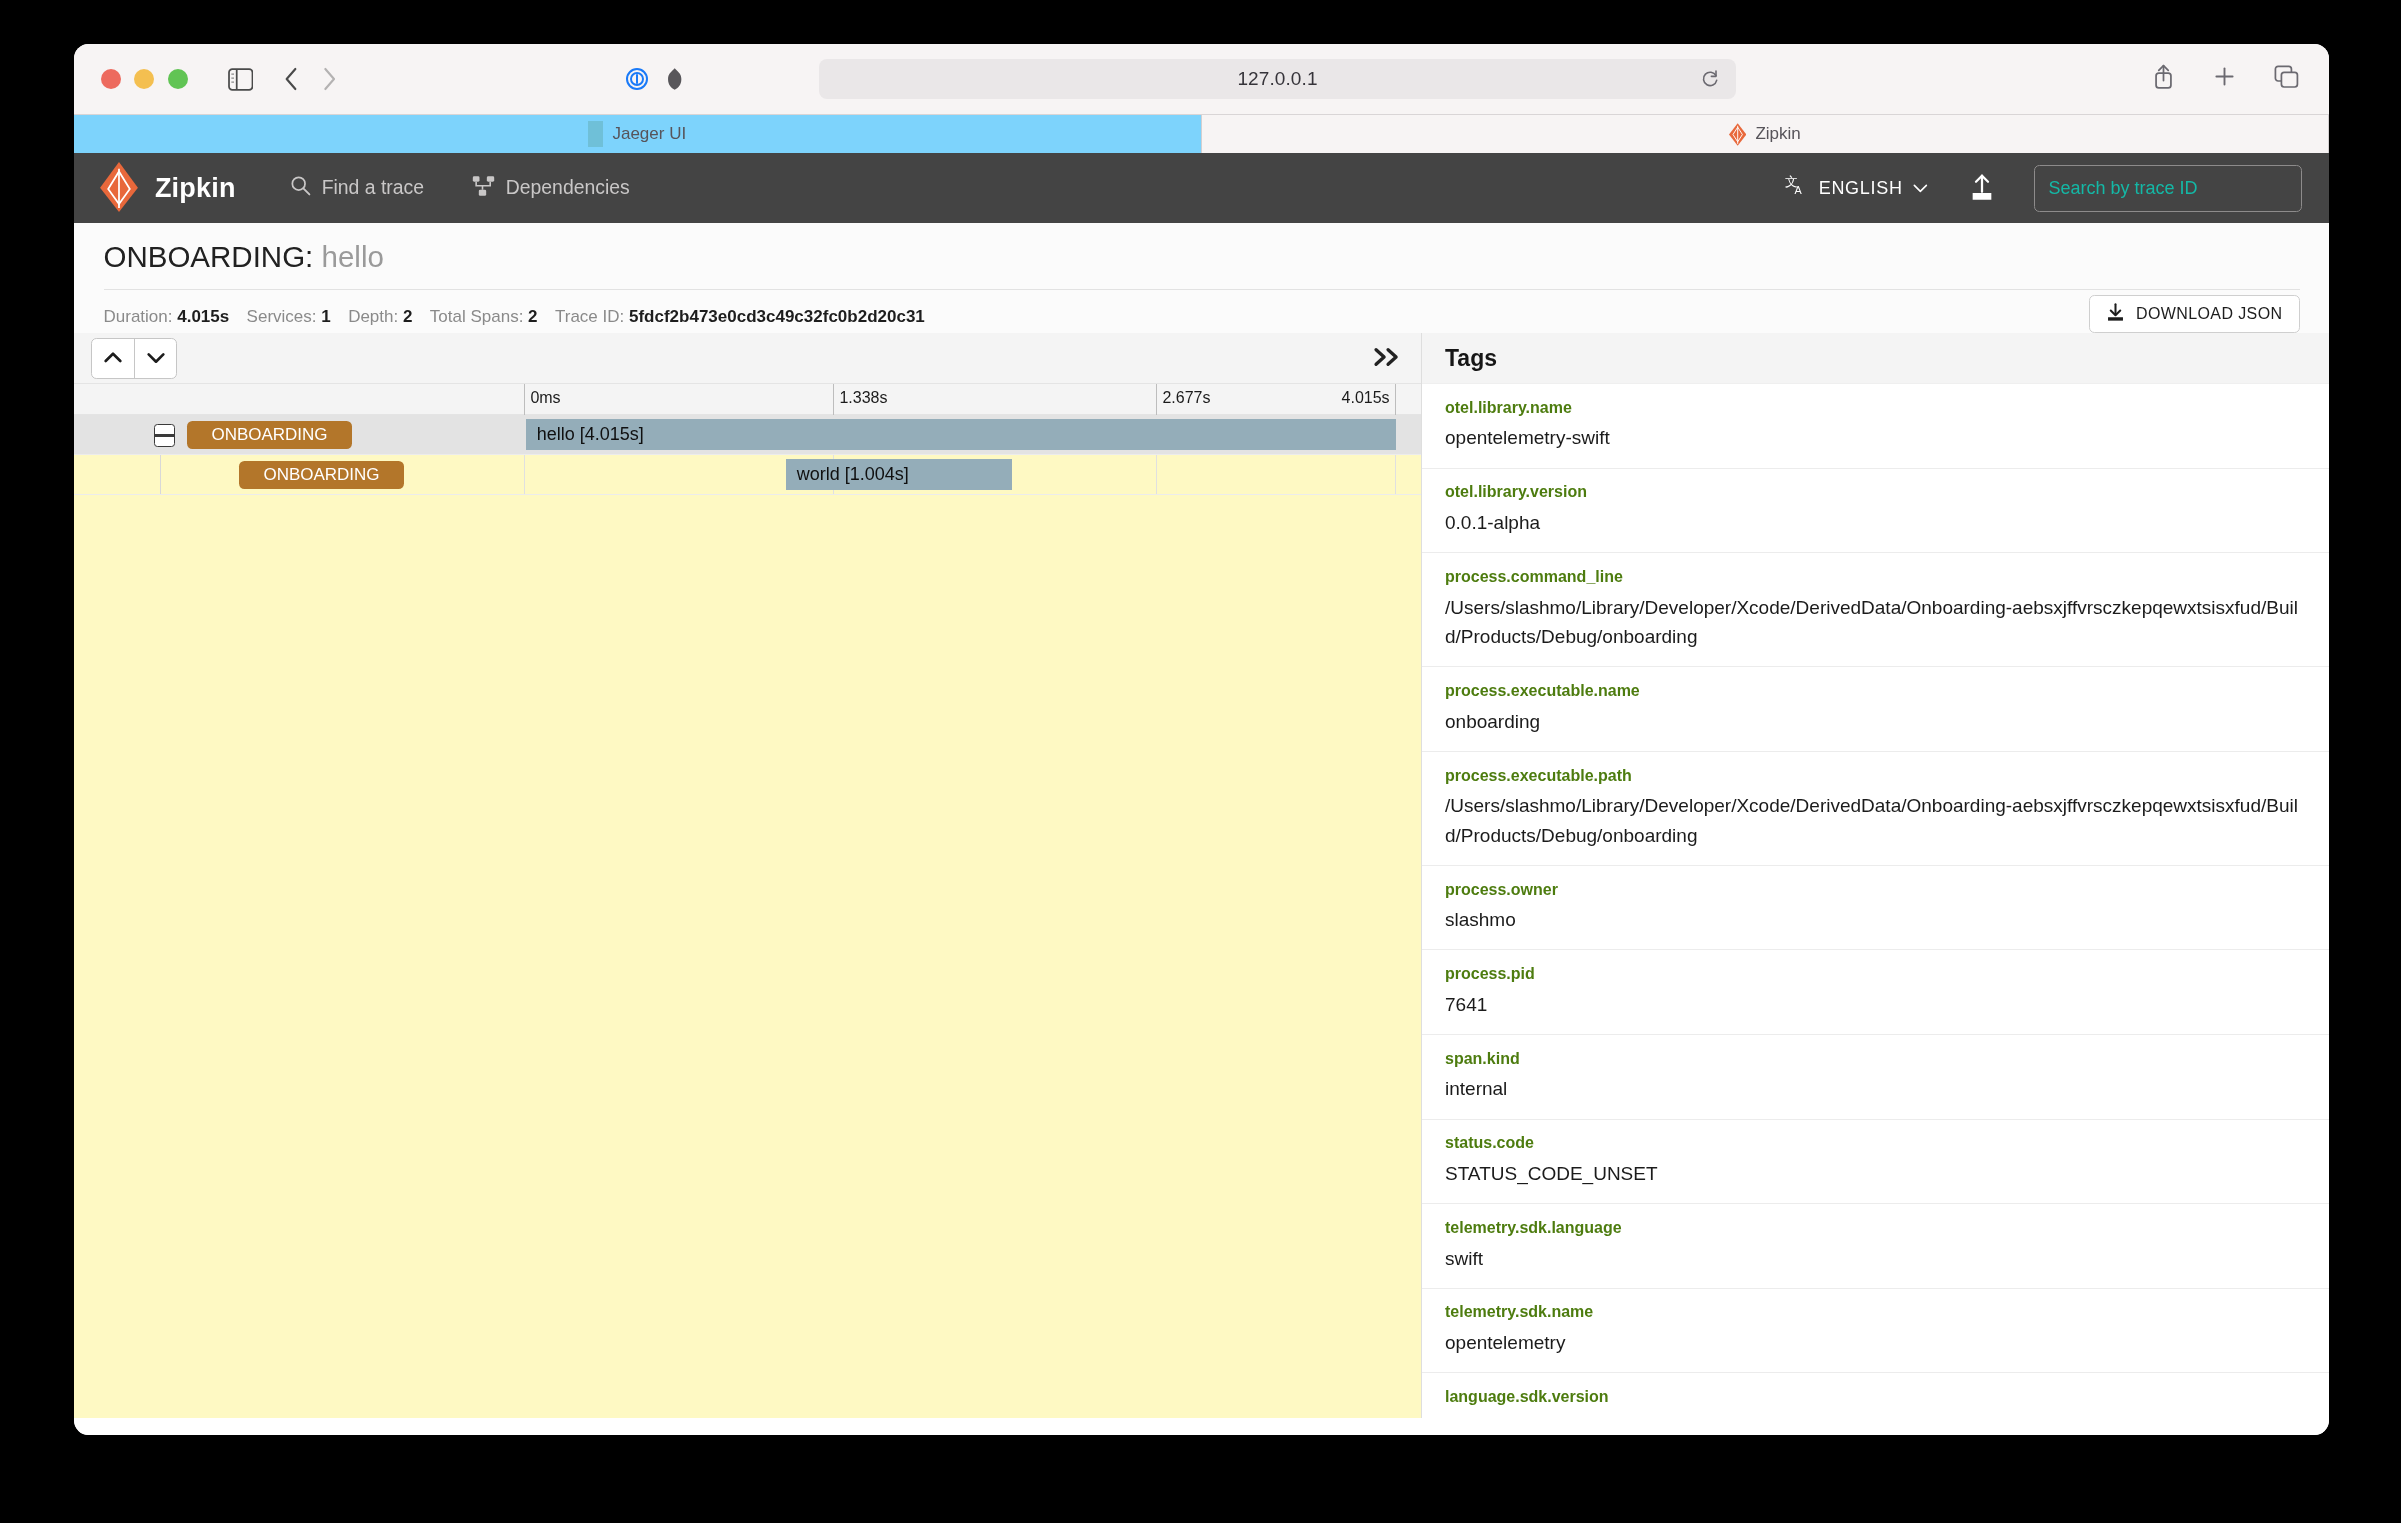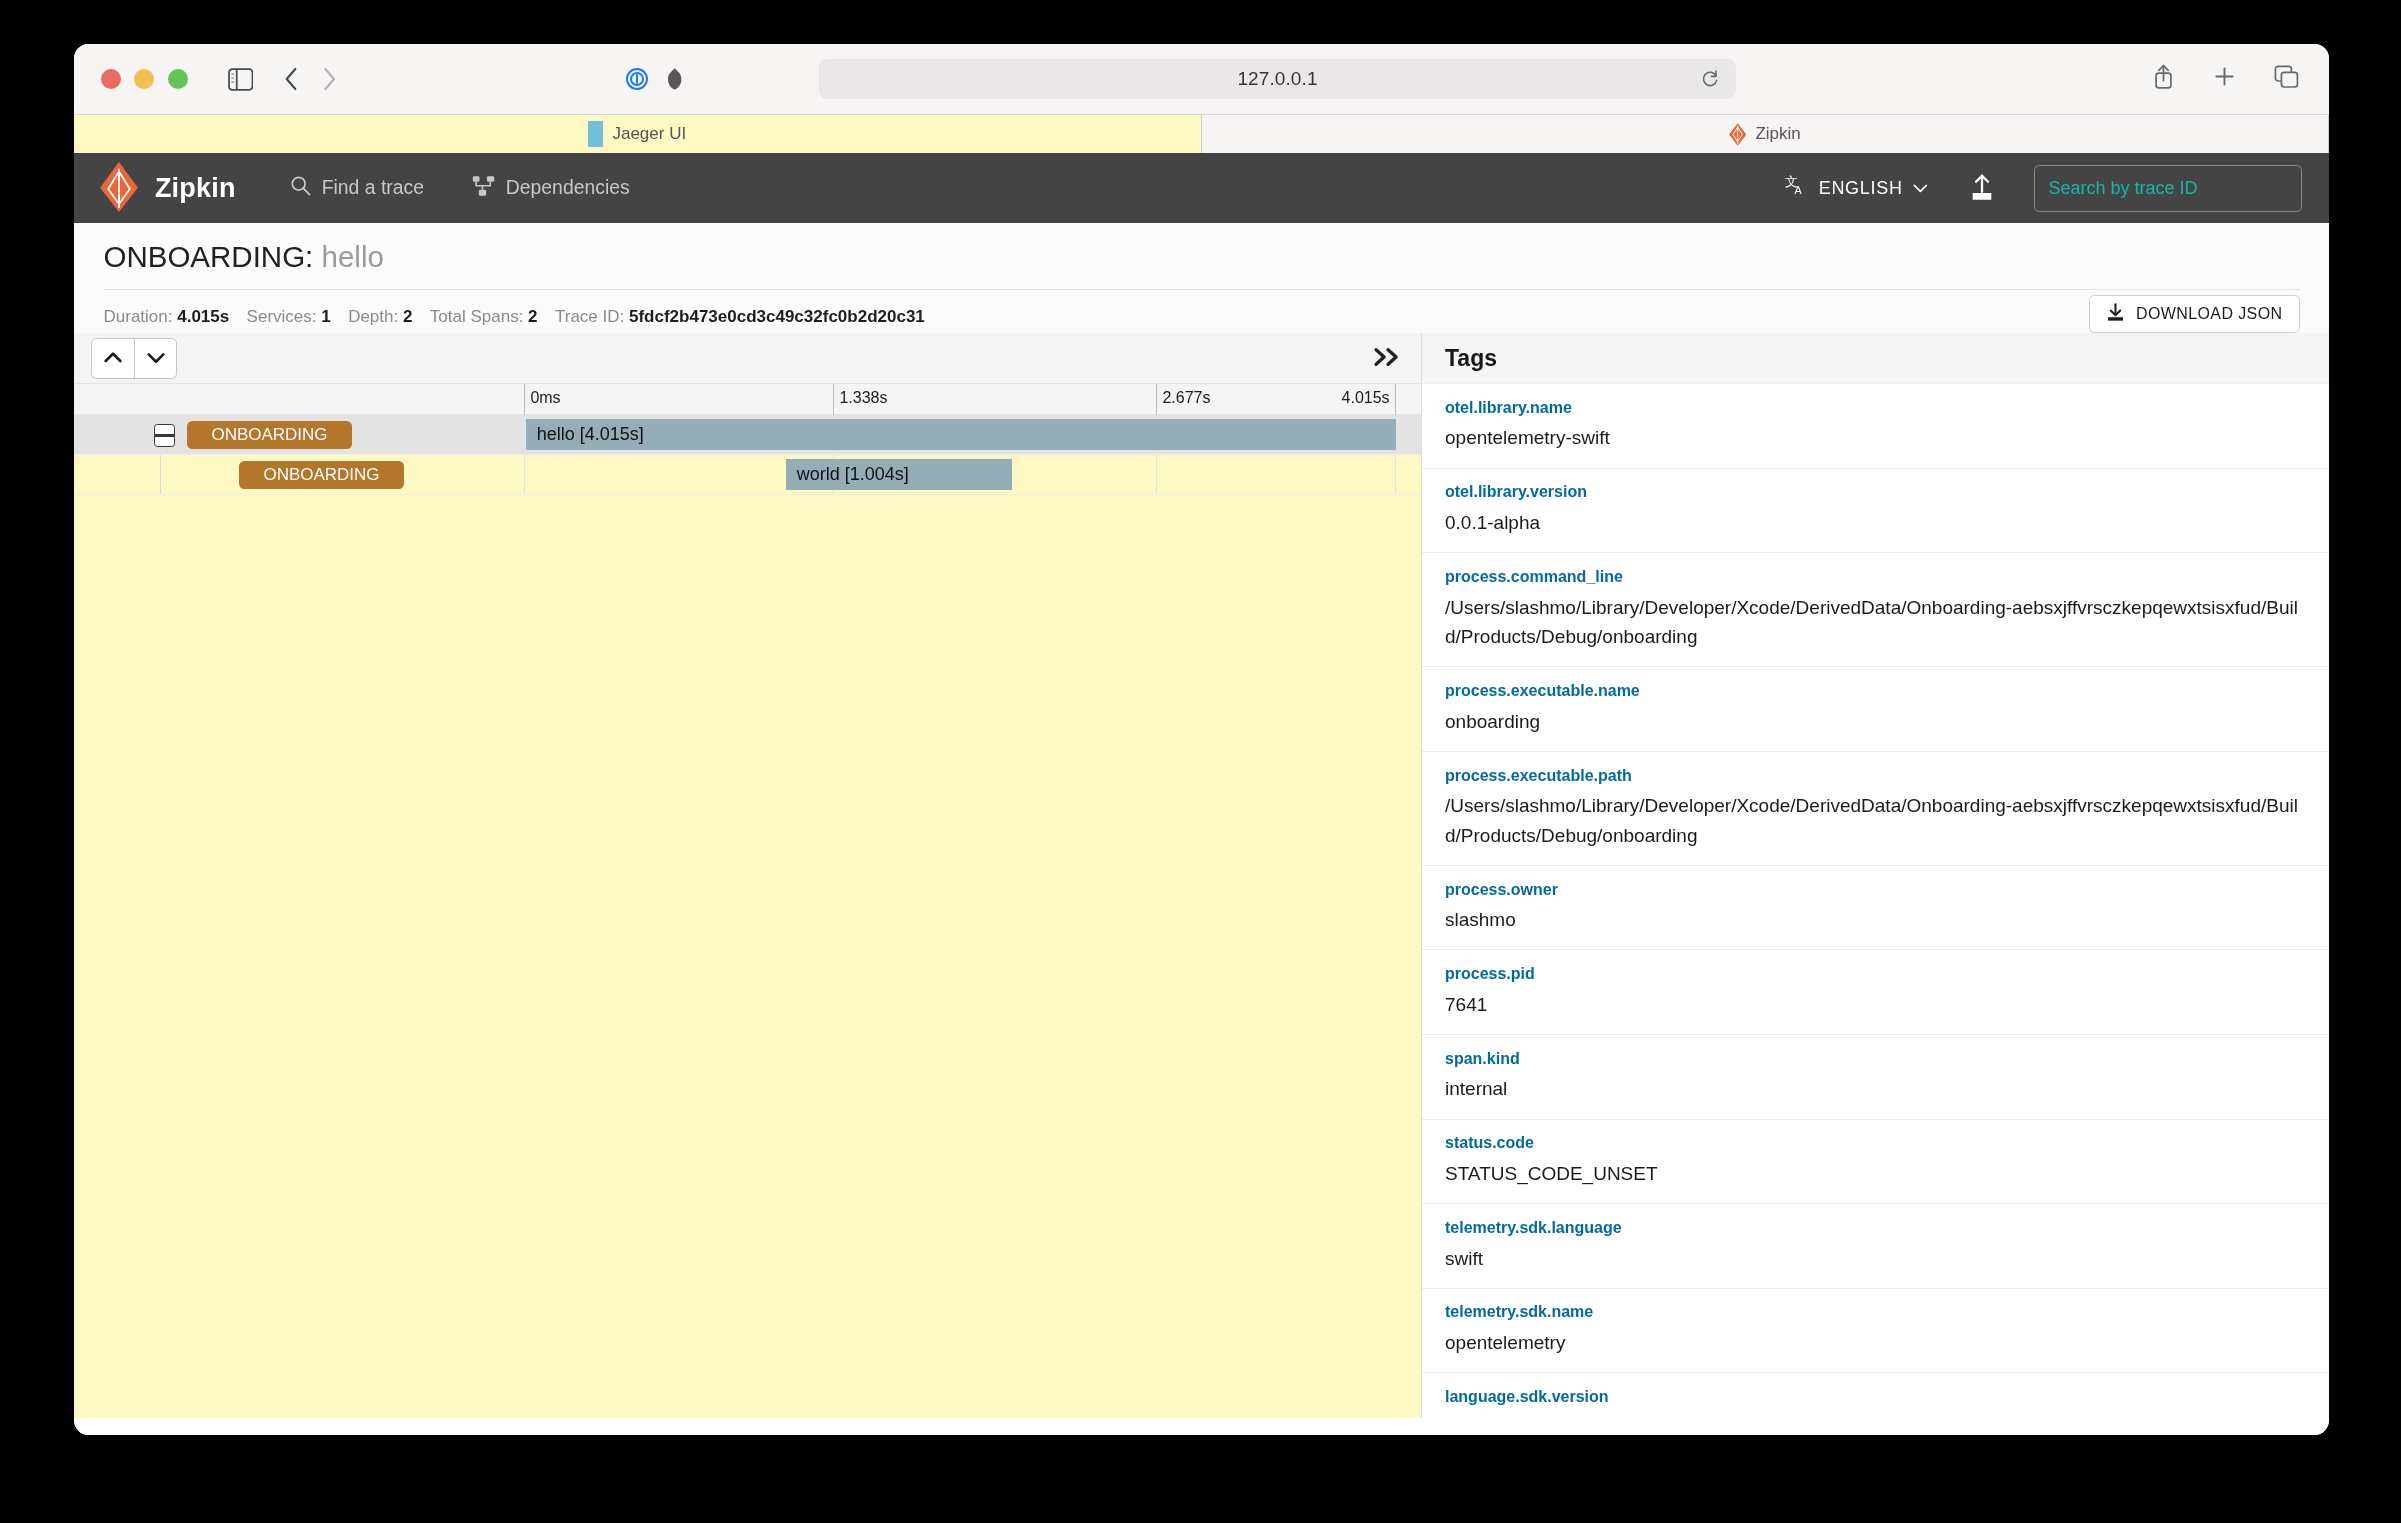--- a/index.html
+++ b/index.html
@@ -58,21 +58,21 @@
   .reload-icon { position: absolute; right: 16px; top: 10px; }
 
   .right-tools {
     position: absolute; right: 29.5px; top: 19px;
     display: flex; align-items: center; gap: 38px;
   }
 
   
   .tabstrip {
     display: flex; height: 39px;
-    background: #fef9c3;
+    background: #7dd3fc;
     border-top: 0.7px solid #d9d5d6;
   }
   .tab {
     flex: 1;
     display: flex; align-items: center; justify-content: center;
     gap: 9.4px;
     font-size: 17px; color: #57545a;
     border-right: 0.7px solid #d3cfd0;
     position: relative;
   }
@@ -275,21 +275,21 @@
     padding-left: 23px;
     font-size: 23px; font-weight: bold; color: #161616;
     border-bottom: 0.7px solid #efefef;
   }
   .tag-list { }
   .tag-item {
     padding: 14.7px 23px 14.7px 23px;
     border-bottom: 0.7px solid #ececec;
   }
   .tag-key {
-    font-size: 16px; color: #0369a1; font-weight: bold;
+    font-size: 16px; color: #4d7c0f; font-weight: bold;
     margin-bottom: 6.7px;
   }
   .tag-val {
     font-size: 19px; color: #1b1b1b; line-height: 29.5px;
     word-break: break-all;
   }
 </style>
 </head>
 <body>
 

